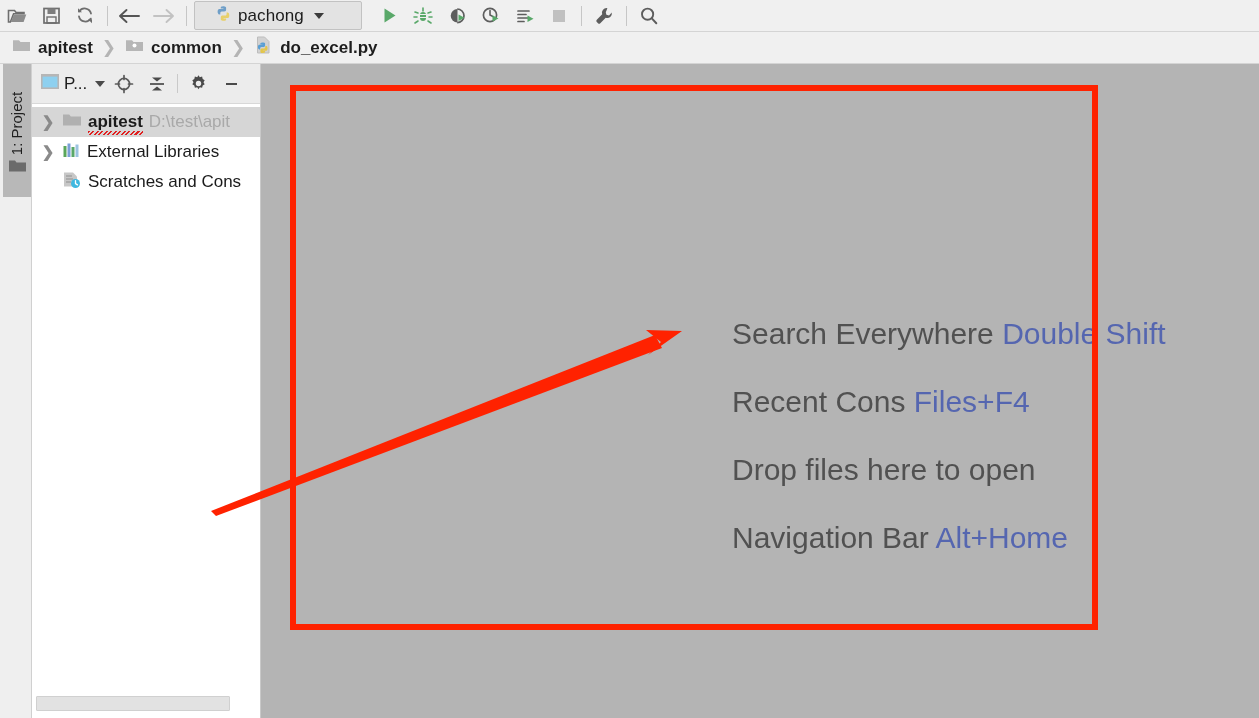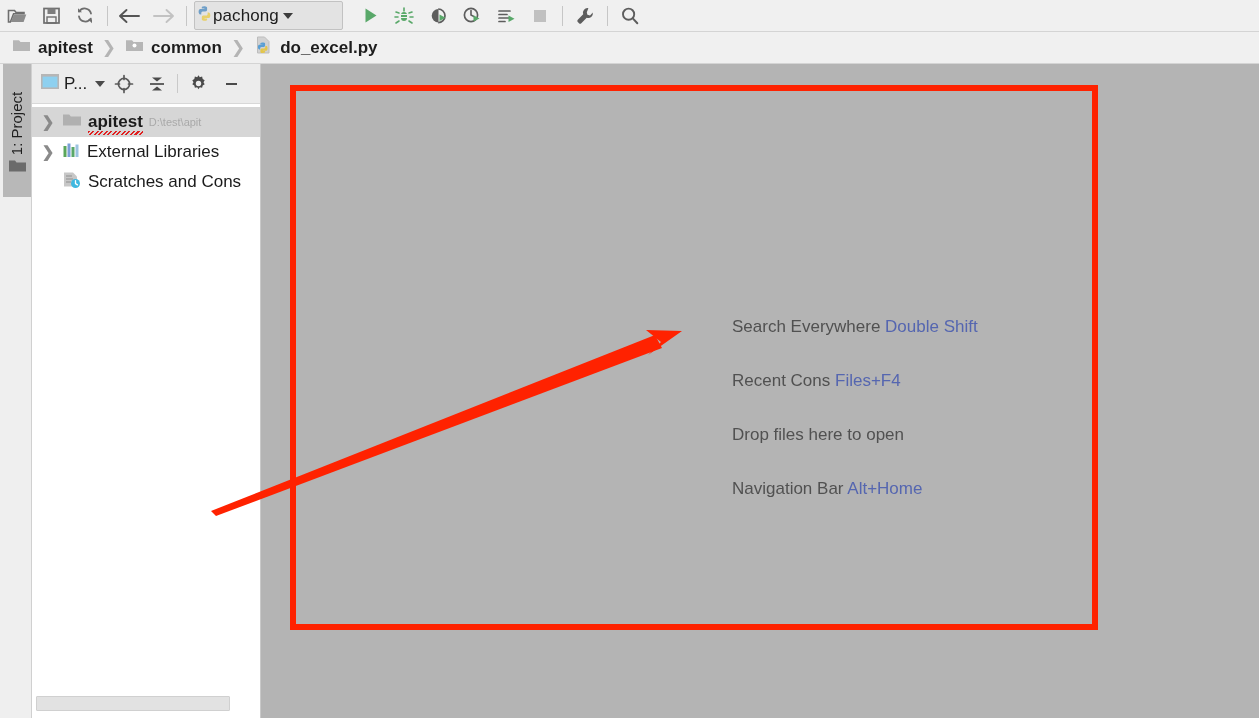--- a/index.html
+++ b/index.html
@@ -18,21 +18,21 @@
     display:flex;align-items:center;
   }
   .tbtn{
     width:34px;height:29px;display:flex;align-items:center;justify-content:center;
     cursor:default;
   }
   .tsep{width:1px;height:20px;background:#c6c6c6;margin:0 5px;}
   .runcfg{
     height:27px;min-width:140px;background:#e3e3e3;
     border:1px solid #c2c2c2;border-radius:2px;
-    display:flex;align-items:center;padding:0 6px 0 1px;gap:0;
+    display:flex;align-items:center;padding:0 6px 0 20px;gap:6px;
     margin-left:2px;
   }
   .runcfg-label{font-size:17px;color:#1c1c1c;letter-spacing:.1px;}
   .chev{width:0;height:0;border-left:5px solid transparent;border-right:5px solid transparent;border-top:6px solid #3c3c3c;margin-left:4px;}
 
   
   .crumbs{
     position:absolute;left:0;top:32px;width:1259px;height:31px;
     background:#f0f0f0;border-bottom:1px solid #d4d4d4;
     display:flex;align-items:center;padding-left:12px;gap:0;
@@ -81,34 +81,34 @@
     width:16px;display:flex;align-items:center;justify-content:center;
     font-size:15px;color:#8a8a8a;font-weight:bold;
   }
   .arrow.spacer{color:transparent;}
   .rlabel{font-size:17px;color:#1b1b1b;}
   .rlabel.bold{font-weight:bold;position:relative;}
   .squig{
     position:absolute;left:0;bottom:-3px;width:100%;height:4px;
     background-image:repeating-linear-gradient(135deg,#e02020 0 1.6px,transparent 1.6px 3.2px);
   }
-  .rpath{font-size:11px;color:#a9a9a9;}
+  .rpath{font-size:17px;color:#a9a9a9;}
 
   .hscroll{
     position:absolute;left:4px;bottom:8px;width:192px;height:13px;
     background:#e2e2e2;border:1px solid #d0d0d0;border-radius:1px;
   }
 
   
   .editor{
     position:absolute;left:261px;top:64px;width:998px;height:654px;
     background:#b4b4b4;
   }
   .tips{position:absolute;left:471px;top:253px;width:520px;}
-  .tip{font-size:17px;color:#515151;margin-bottom:34px;white-space:nowrap;}
+  .tip{font-size:30px;color:#515151;margin-bottom:34px;white-space:nowrap;}
   .tip:last-child{margin-bottom:0;}
   .key{color:#5566b0;}
 
   
   .annot-rect{
     position:absolute;left:290px;top:85px;width:808px;height:545px;
     border:6px solid #ff2200;box-sizing:border-box;
     pointer-events:none;
   }
   .annot-arrow{position:absolute;left:0;top:0;width:1259px;height:718px;pointer-events:none;}

